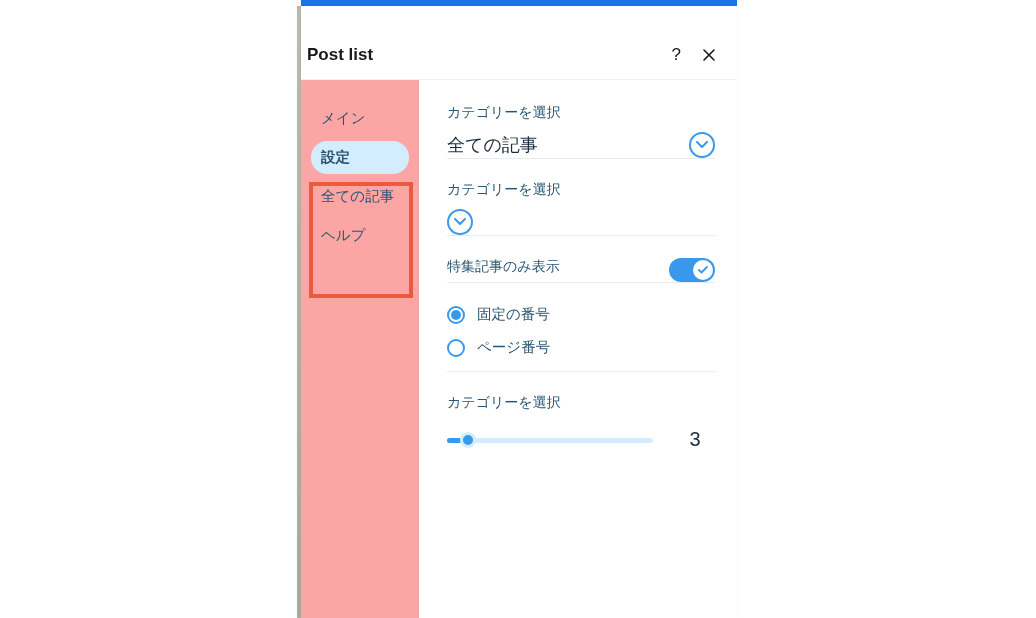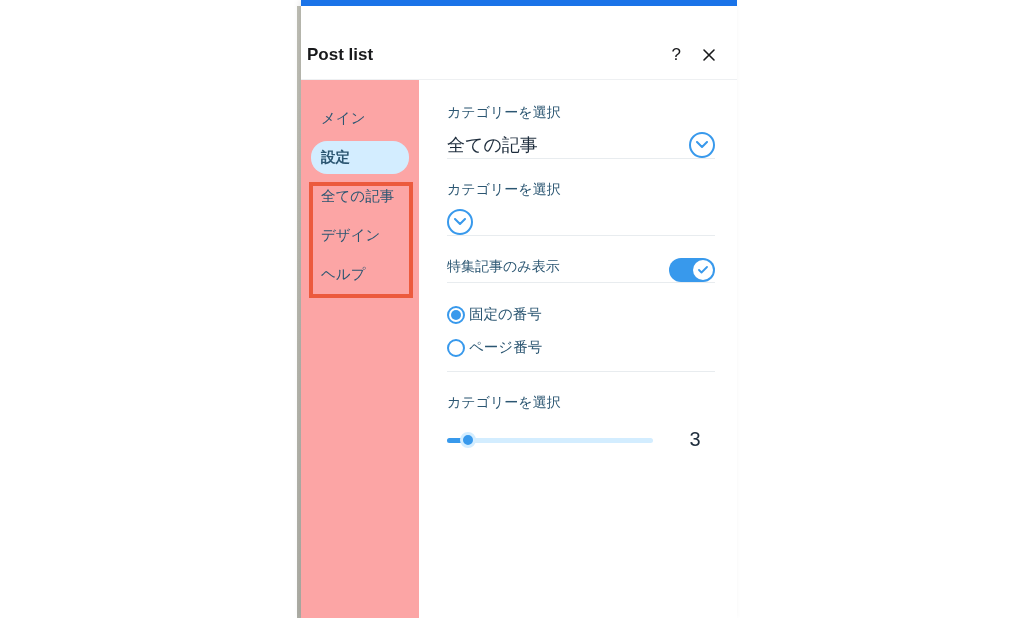--- a/index.html
+++ b/index.html
@@ -140,21 +140,21 @@
     .toggle-knob {
       position: absolute;
       right: 2px; top: 2px;
       width: 20px; height: 20px;
       background: #fff;
       border-radius: 50%;
       display: flex; align-items: center; justify-content: center;
     }
     .radio-group { margin-top: 14px; }
     .radio-item {
-      display: flex; align-items: center; gap: 4px;
+      display: flex; align-items: center; gap: 12px;
       margin-bottom: 14px;
       cursor: pointer;
     }
     .radio-circle {
       width: 18px; height: 18px;
       border: 2px solid #3899ec;
       border-radius: 50%;
       display: flex; align-items: center; justify-content: center;
       flex-shrink: 0;
     }
@@ -223,21 +223,20 @@
           </svg>
       </span>
     </div>
   </div>
 
   <div class="body">
     <div class="sidebar">
       <div class="sb-item">メイン</div>
       <div class="sb-item active">設定</div>
       <div class="sb-item">全ての記事</div>
-      <div class="sb-item">デザイン</div>
       <div class="sb-item">ヘルプ</div>
       <div class="highlight-box"></div>
     </div>
 
     <div class="main">
 
       <div class="section">
         <div class="sec-label">カテゴリーを選択</div>
         <div class="dropdown">
           <span class="dd-value">全ての記事</span>

